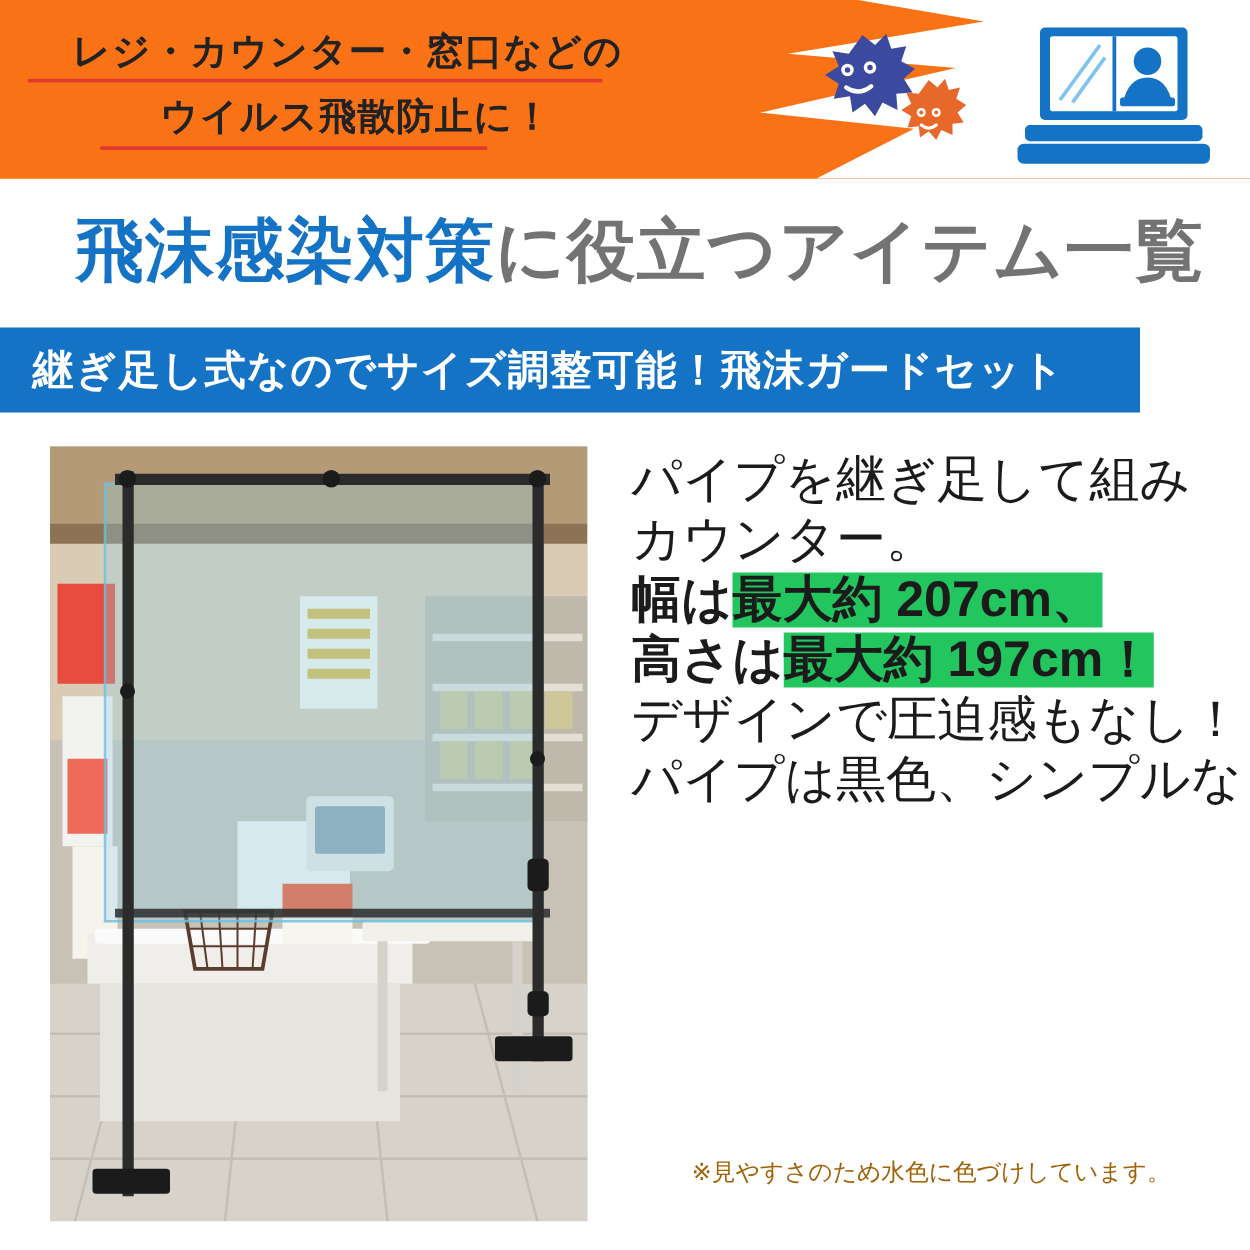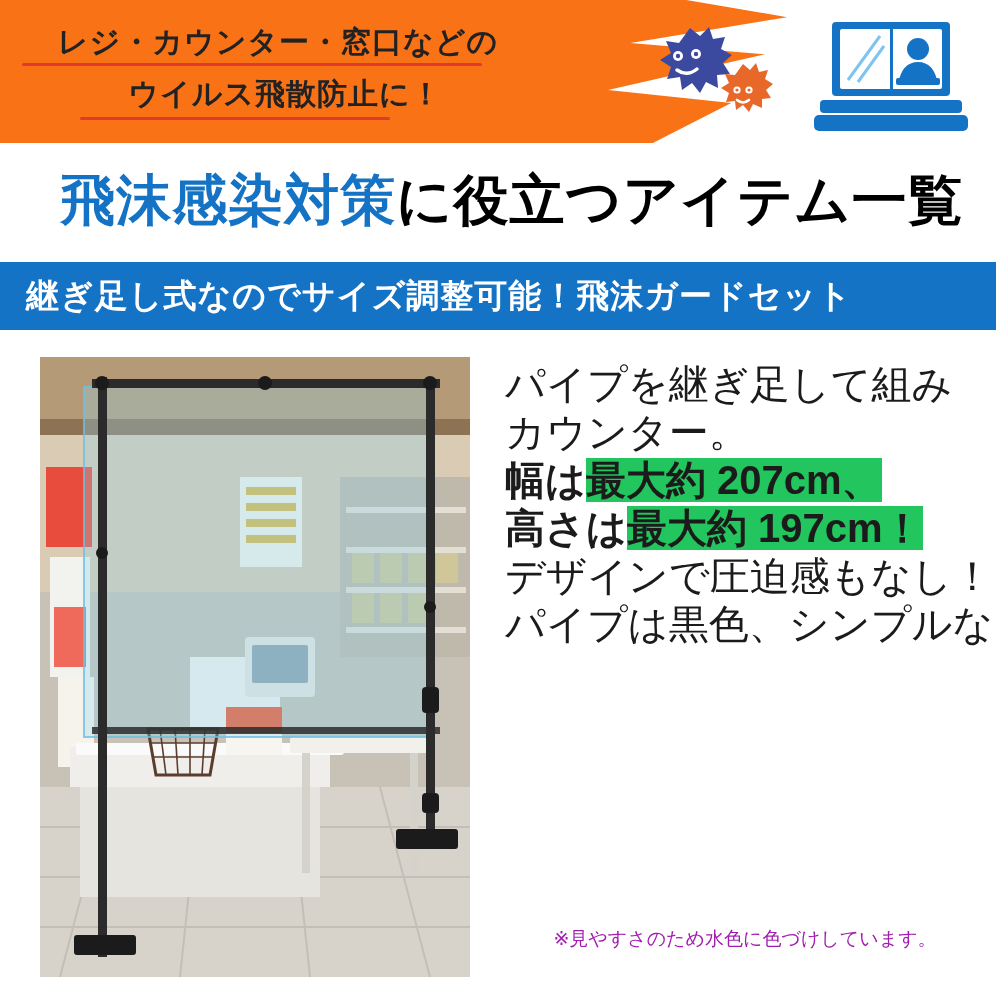--- a/index.html
+++ b/index.html
@@ -45,25 +45,25 @@
   .headline{
     position:absolute;left:0;top:148px;width:1000px;height:105px;
     display:flex;align-items:center;justify-content:center;
     white-space:nowrap;
     margin-left:12px;
   }
   .headline span{
     font-size:55px;font-weight:bold;letter-spacing:1px;line-height:1;
   }
   .hl-blue{color:#1473c4;}
-  .hl-dark{color:#000000;}
+  .hl-dark{color:#737373;}
 
   
   .subtitle-bar{
-    position:absolute;left:0;top:262px;width:996px;height:68px;
+    position:absolute;left:0;top:262px;width:912px;height:68px;
     background:#1473c4;
     display:flex;align-items:center;
   }
   .subtitle-text{
     color:#ffffff;font-size:33px;font-weight:bold;letter-spacing:1px;
     padding-left:26px;
   }
 
   
   .photo{
@@ -79,21 +79,21 @@
   }
   .desc .row{white-space:nowrap;}
   .hl{
     background:#22c55e;font-weight:bold;
   }
   .bold{font-weight:bold;}
 
   
   .note{
     position:absolute;left:500px;top:925px;width:490px;
-    font-size:19px;line-height:28px;color:#a21caf;text-align:center;
+    font-size:19px;line-height:28px;color:#a16207;text-align:center;
   }
 </style>
 </head>
 <body>
 
 <div class="top-banner">
   <div class="banner-fold"></div>
 
   <div class="banner-text">
     <div>レジ・カウンター・窓口などの</div>

